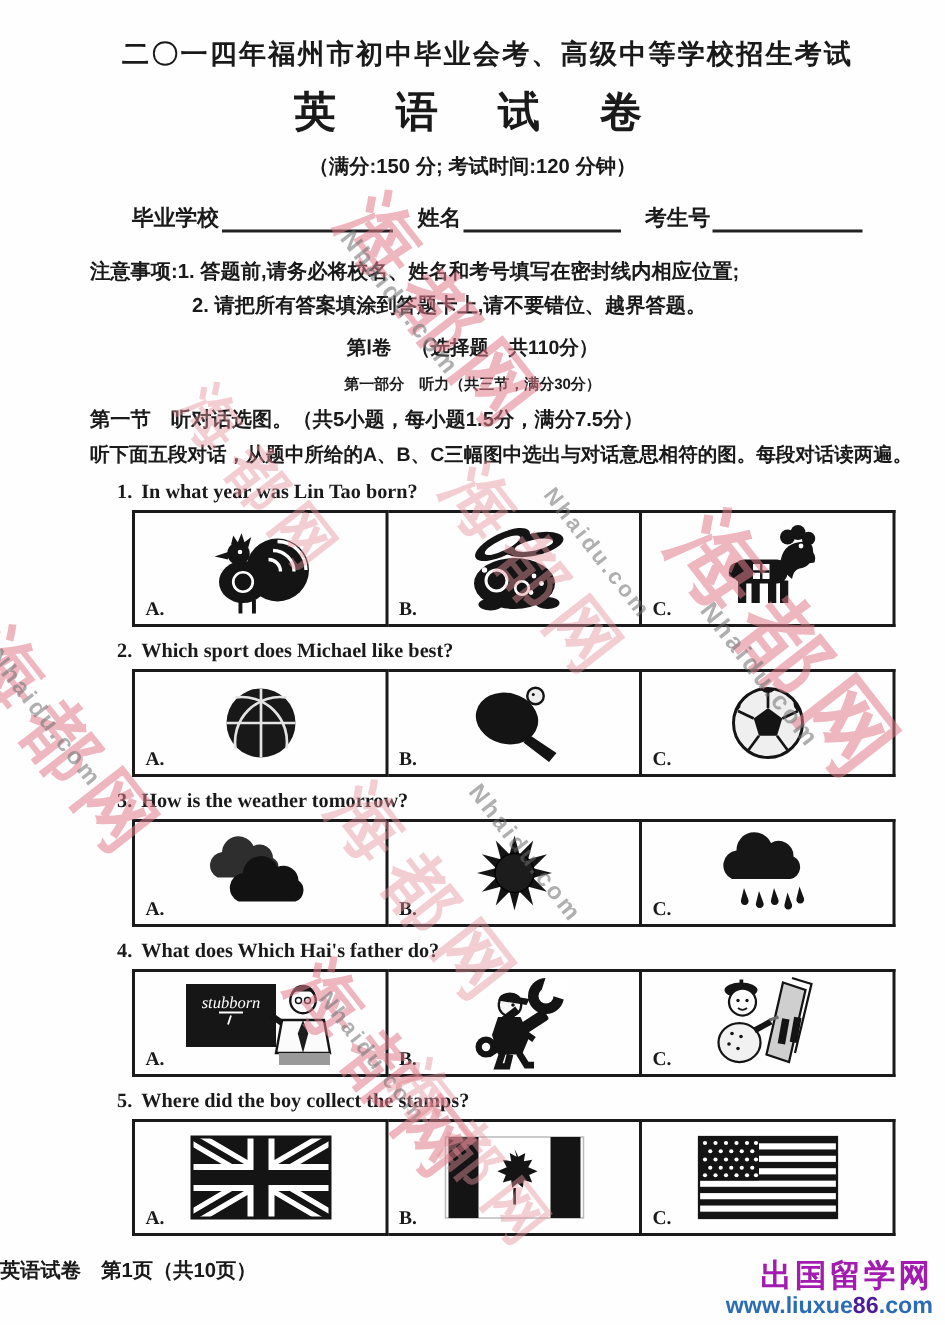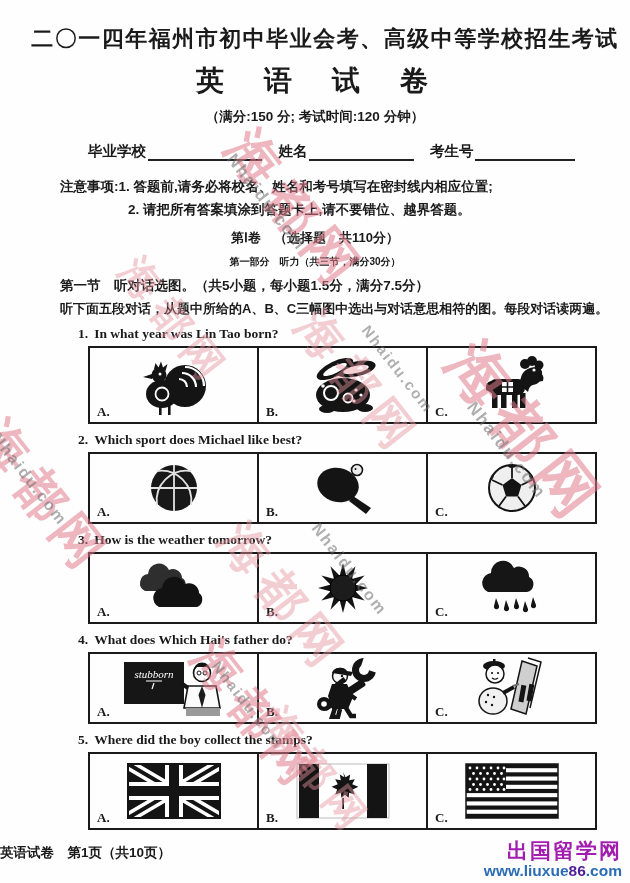--- a/index.html
+++ b/index.html
@@ -1,21 +1,21 @@
 <!DOCTYPE html>
 <html><head>
 <meta charset="utf-8">
 <style>
   html,body{margin:0;padding:0;}
   body{width:630px;height:883px;background:#ffffff;position:relative;overflow:hidden;
        font-family:"Liberation Sans",sans-serif;color:#1a1a1a;}
   .page{position:absolute;inset:0;background:#fefefe;}
   .content{position:relative;z-index:1;}
 
-  .exam-header{padding-top:24px;text-align:center;font-size:22px;font-weight:bold;letter-spacing:1.5px;padding-left:20px;}
+  .exam-header{padding-top:24px;text-align:center;font-size:18px;font-weight:bold;letter-spacing:1.5px;padding-left:20px;}
   .paper-title{margin-top:8px;text-align:center;font-size:28px;font-weight:bold;letter-spacing:6px;}
   .score-note{margin-top:8px;text-align:center;font-size:13.5px;font-weight:bold;}
 
   .fields-row{margin-top:16px;padding-left:88px;padding-right:55px;display:flex;align-items:flex-end;
               font-size:14.5px;font-weight:bold;white-space:nowrap;}
   .blank{flex:1;border-bottom:2px solid #222;height:16px;margin-left:2px;}
   .blank.gap{margin-right:16px;}
 
   .notes{margin-top:14px;margin-left:60px;font-size:13.5px;font-weight:bold;line-height:23px;}
   .notes .line2{margin-left:68px;}

